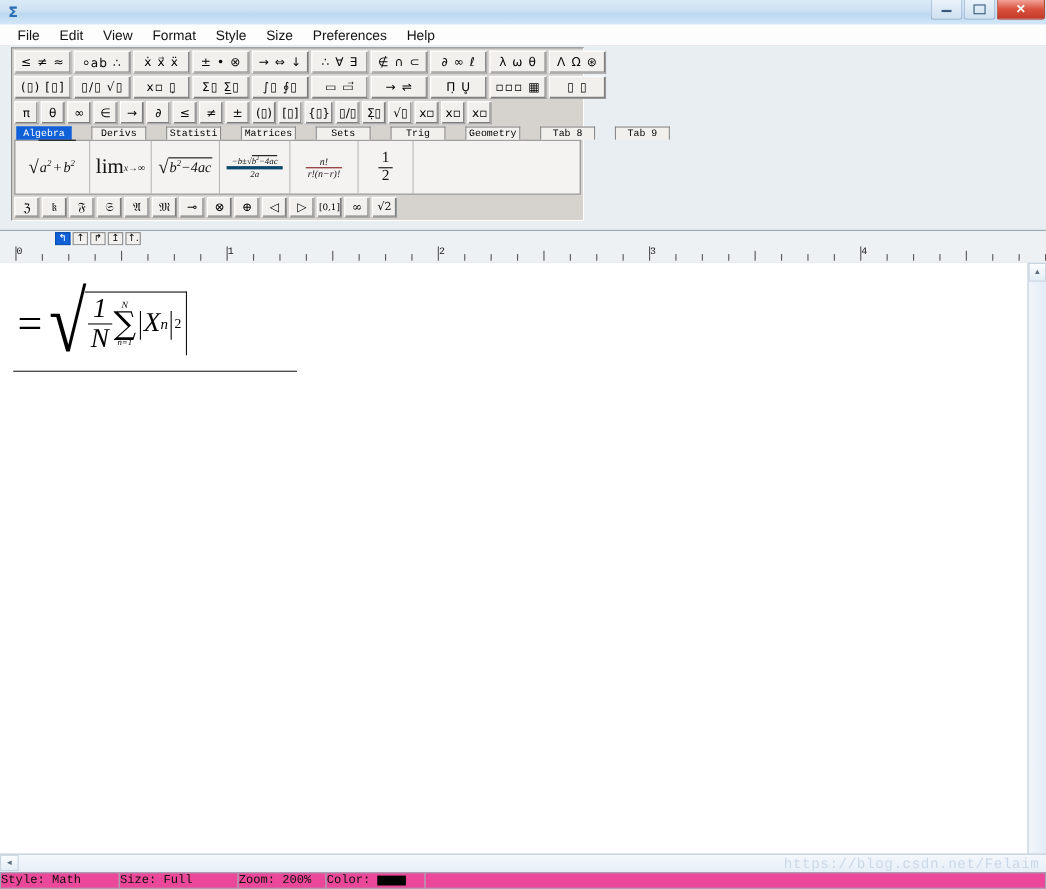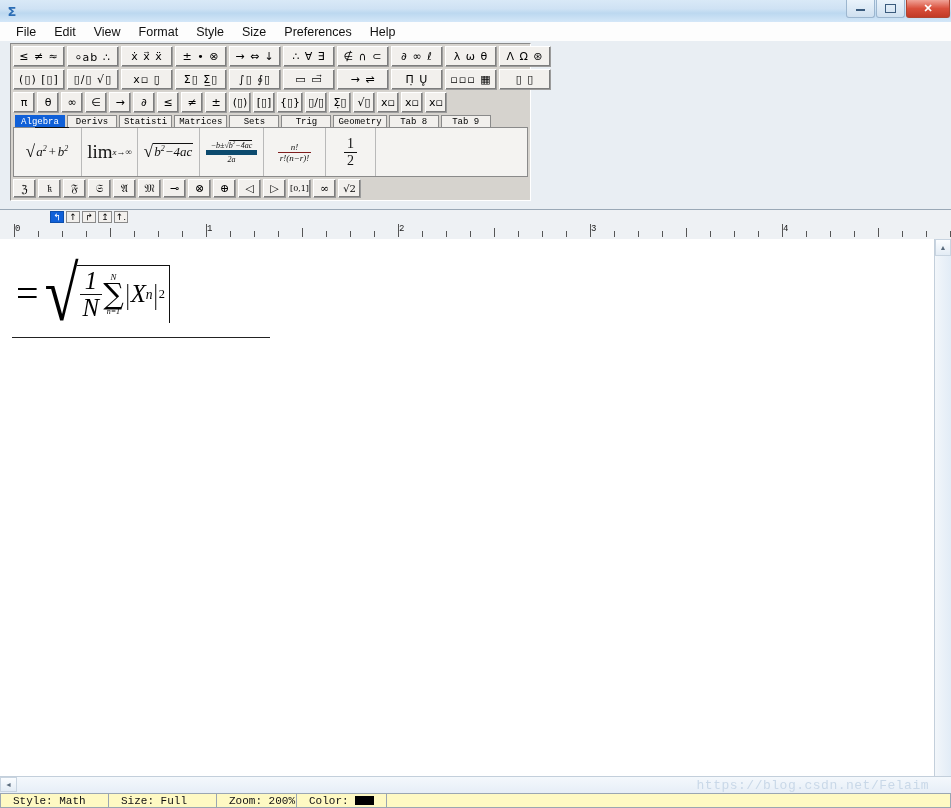--- a/index.html
+++ b/index.html
@@ -114,21 +114,21 @@
     padding: 0 4px;
     box-sizing: border-box;
     white-space: nowrap;
     letter-spacing: 1px;
   }
   .tb-btn.wide { min-width: 52px; }
   .tb-btn.sm { min-width: 22px; padding: 0 2px; letter-spacing: 0; }
 
   
   .tabstrip {
-    display: flex; gap: 2px; margin: 2px 0 0 0; padding-left: 2px; text-align: right;
+    display: flex; gap: 18px; margin: 2px 0 0 0; padding-left: 2px; text-align: right;
   }
   .tab {
     font-family: "Liberation Mono", monospace;
     font-size: 9px;
     height: 12px;
     min-width: 50px;
     padding: 0 4px;
     display: flex; align-items: center; justify-content: center;
     background: #f2f0ed;
     border: 1px solid #8a8a8a;
@@ -310,46 +310,46 @@
   .hscroll-btn {
     position: absolute; left: 0; top: 0;
     width: 17px; height: 15px;
     background: linear-gradient(to bottom,#fbfdff,#e3ecf5);
     border: 1px solid #c8d4e0;
     box-sizing: border-box;
     display: flex; align-items: center; justify-content: center;
     font-size: 7px; color: #5a6b7d;
   }
   .watermark {
-    position: absolute; right: 22px; top: 778px;
+    position: absolute; right: 6px; top: 778px;
     font-family: "Liberation Mono", monospace;
     font-size: 13px;
     color: #c9d8e8;
     letter-spacing: 0.5px;
     white-space: nowrap;
   }
 
   
   .statusbar {
     position: absolute; left: 0; top: 793px;
     width: 951px; height: 15px;
     background: #e8ecf0;
     display: flex;
     font-family: "Liberation Mono", monospace;
     font-size: 11px;
     color: #111;
   }
   .status-cell {
     border: 1px solid #9aa6b2;
     border-right: none;
-    padding: 0 12px;
+    padding: 0 0;
     display: flex; align-items: center;
     box-sizing: border-box;
     height: 15px;
-    background: #fef9c3;
+    background: #ec4899;
     white-space: nowrap;
   }
   .swatch {
     width: 26px; height: 9px; background: #000; margin-left: 6px;
     display: inline-block;
   }
 </style>
 </head>
 <body>
 
@@ -449,21 +449,21 @@
         <div class="tpl" style="width:56px;flex-direction:row;font-style:normal;">
           <span style="font-size:19px;font-family:'Liberation Serif',serif;">lim</span>
           <span style="font-size:9px;font-style:italic;">x→∞</span>
         </div>
         <div class="tpl" style="width:62px;">
           <span style="font-style:normal;font-size:17px;">√</span>
             <span style="border-top:1px solid #111;padding:0 1px;">b<sup style="font-size:8px;">2</sup>−4ac</span>
         </div>
         <div class="tpl" style="width:64px;flex-direction:column;">
           <span style="font-size:8px;padding:0 2px;">−b±<span style="font-style:normal;">√</span><span style="border-top:1px solid #111;">b<sup style="font-size:5px;">2</sup>−4ac</span></span>
-          <span style="font-size:8px;border-top:5px solid #0c4a6e;padding:0 2px;width:100%;text-align:center;box-sizing:border-box;">2a</span>
+          <span style="font-size:8px;border-top:3px solid #0c4a6e;padding:0 2px;width:100%;text-align:center;box-sizing:border-box;">2a</span>
         </div>
         <div class="tpl" style="width:62px;flex-direction:column;">
           <span style="font-size:9px;padding:0 2px;">n!</span>
           <span style="font-size:9px;border-top:1px solid #7f1d1d;padding:0 2px;">r!(n−r)!</span>
         </div>
         <div class="tpl" style="width:50px;flex-direction:column;font-style:normal;">
           <span style="font-size:14px;padding:0 3px;">1</span>
           <span style="font-size:14px;border-top:1px solid #111;padding:0 3px;">2</span>
         </div>
         <div class="tpl blank"></div>

